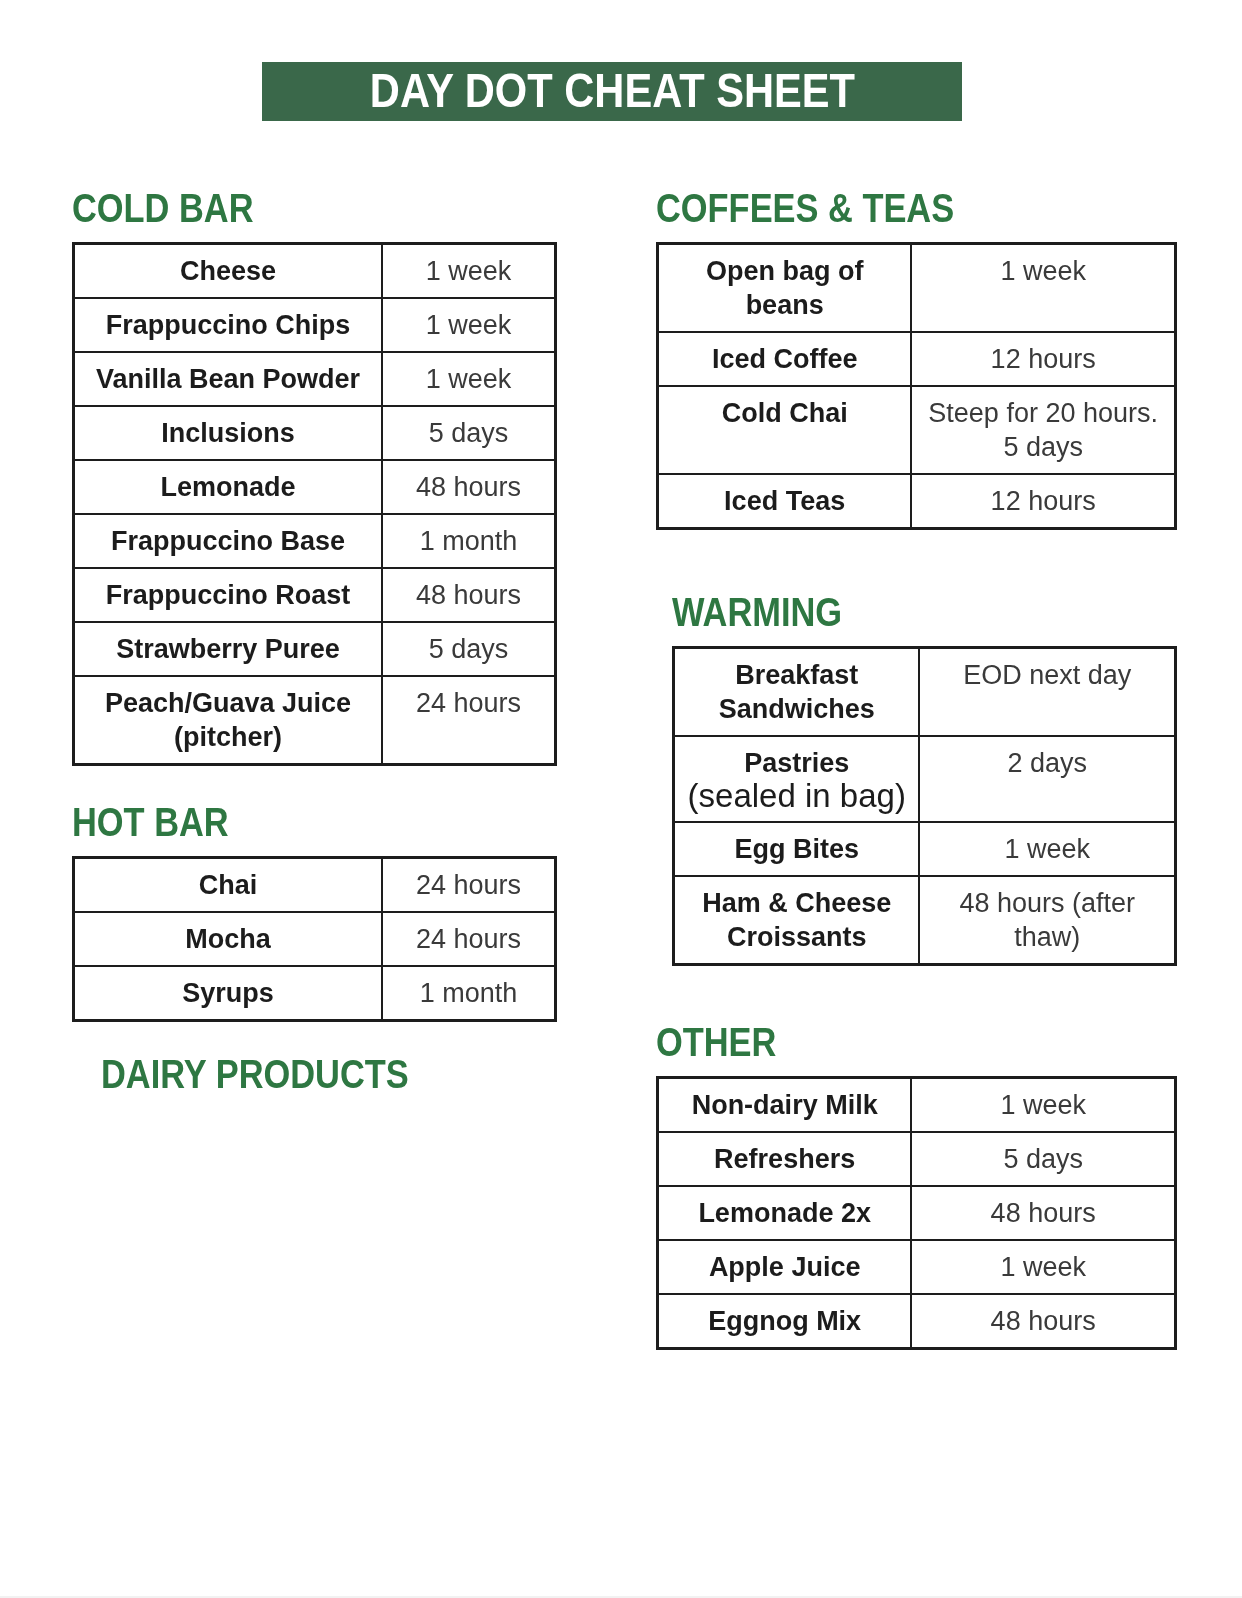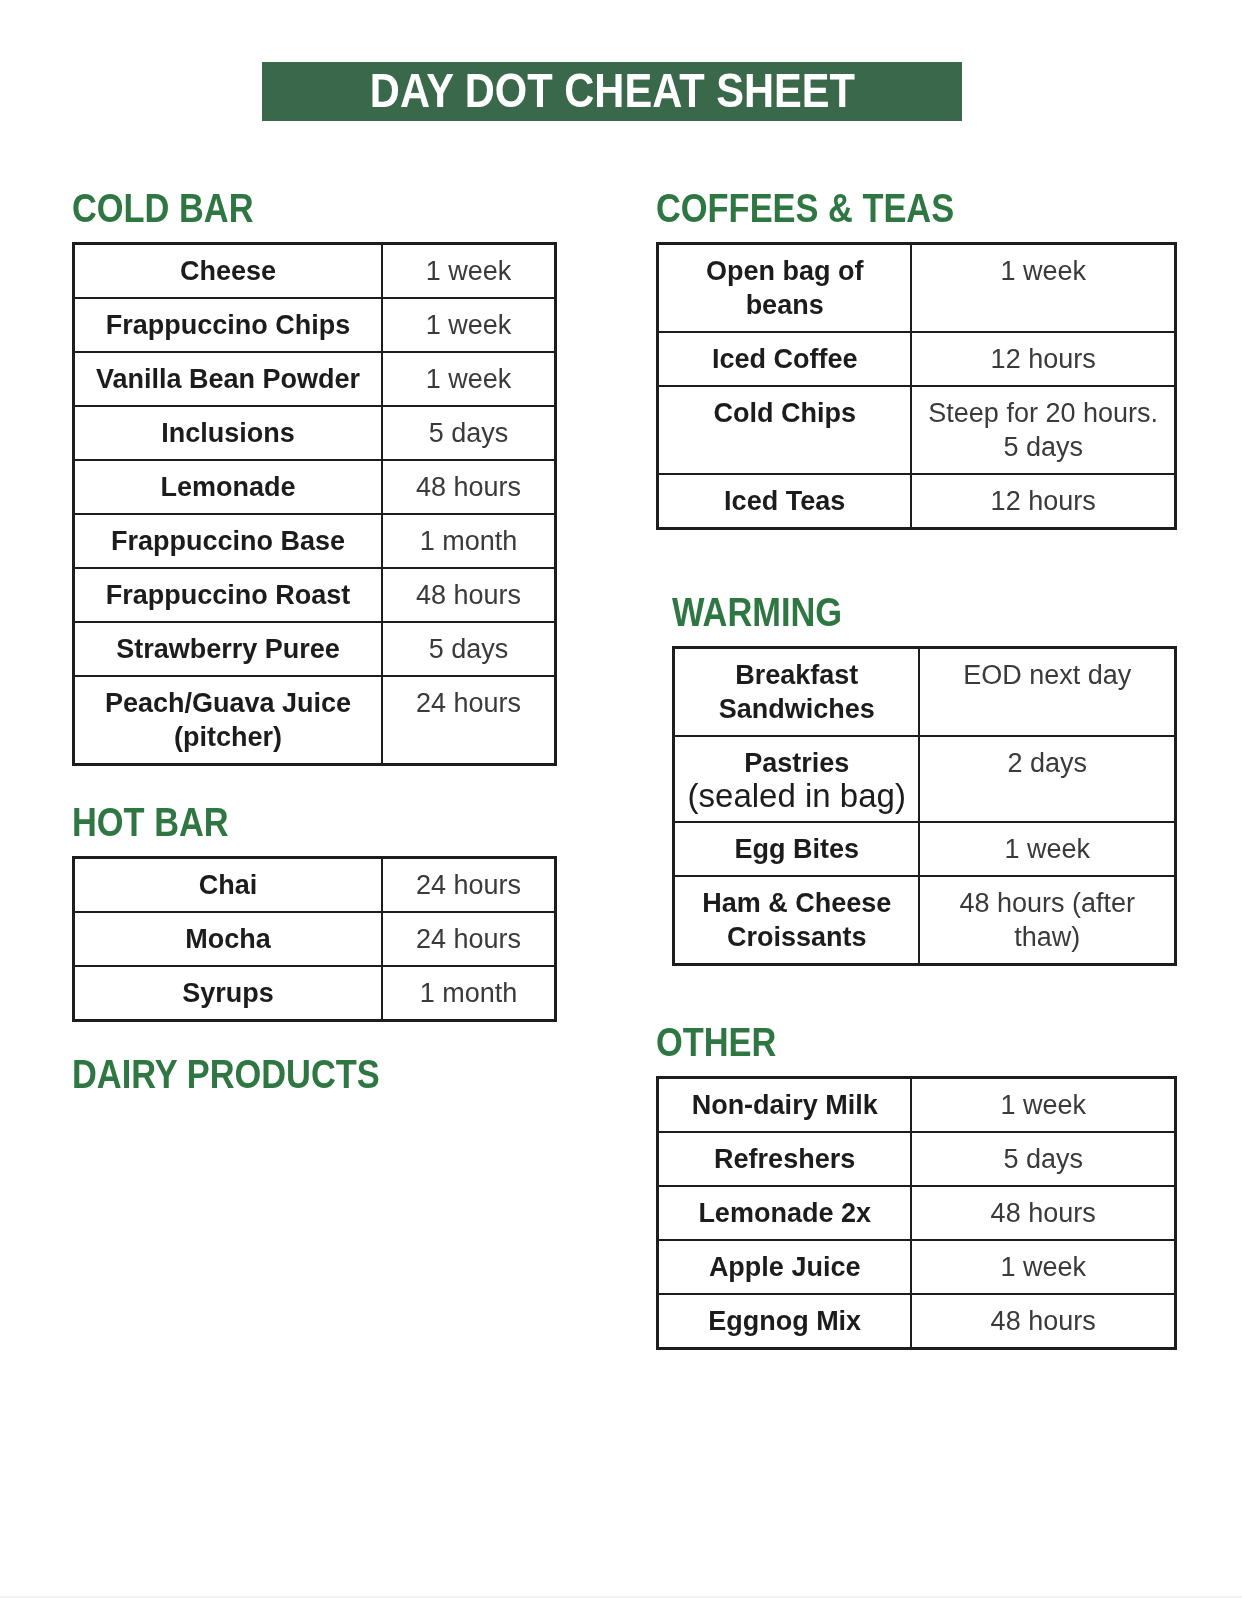--- a/index.html
+++ b/index.html
@@ -57,21 +57,21 @@
     margin:0 0 12px 0;
     font-size:40px;
     line-height:44px;
     font-weight:bold;
     color:var(--heading);
     white-space:nowrap;
     transform:scaleX(0.86);
     transform-origin:left bottom;
   }
   #hot-bar{ margin-top:34px; }
-  #dairy-products{ margin-top:30px; }
+  #dairy-products{ margin-top:30px;margin-left:29px; }
   #warming{ margin-top:60px;margin-left:16px; }
   #other{ margin-top:54px; }
   table.day-table{
     width:100%;
     border-collapse:collapse;
     background:#ffffff;
   }
   table.day-table, table.day-table td{
     border:2px solid var(--border);
   }
@@ -187,21 +187,21 @@
           <tbody>
             <tr>
               <td class="name-cell"><span class="item-name">Open bag of beans</span></td>
               <td class="value-cell">1 week</td>
             </tr>
             <tr>
               <td class="name-cell"><span class="item-name">Iced Coffee</span></td>
               <td class="value-cell">12 hours</td>
             </tr>
             <tr>
-              <td class="name-cell"><span class="item-name">Cold Chips</span></td>
+              <td class="name-cell"><span class="item-name">Cold Chai</span></td>
               <td class="value-cell">Steep for 20 hours. 5 days</td>
             </tr>
             <tr>
               <td class="name-cell"><span class="item-name">Iced Teas</span></td>
               <td class="value-cell">12 hours</td>
             </tr>
           </tbody>
         </table>
       </section>
       <section class="section" id="warming">

